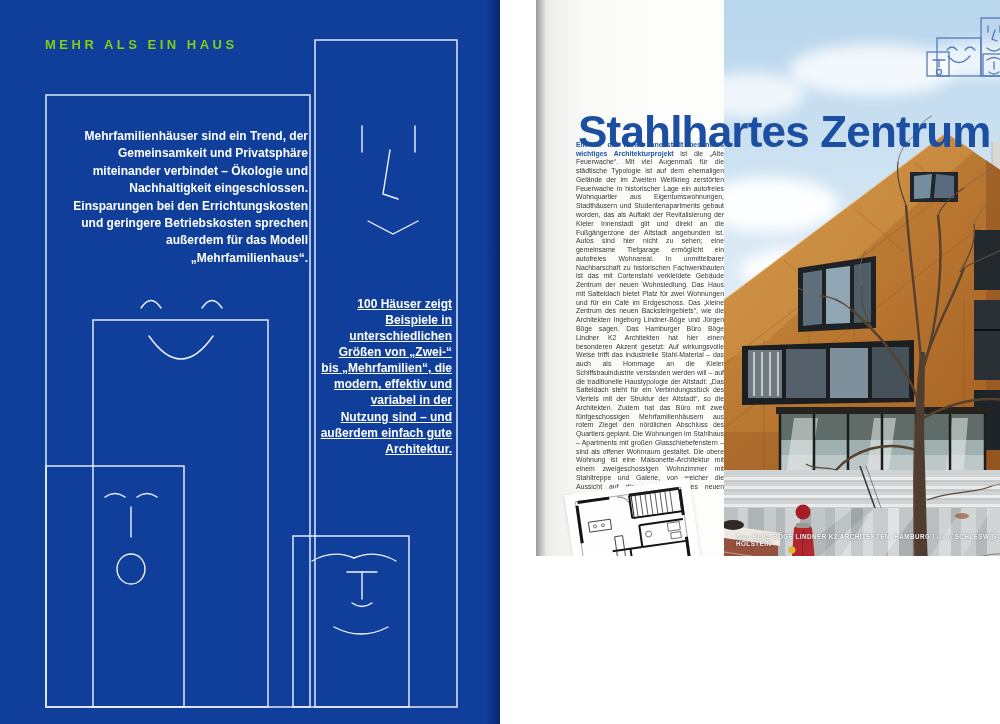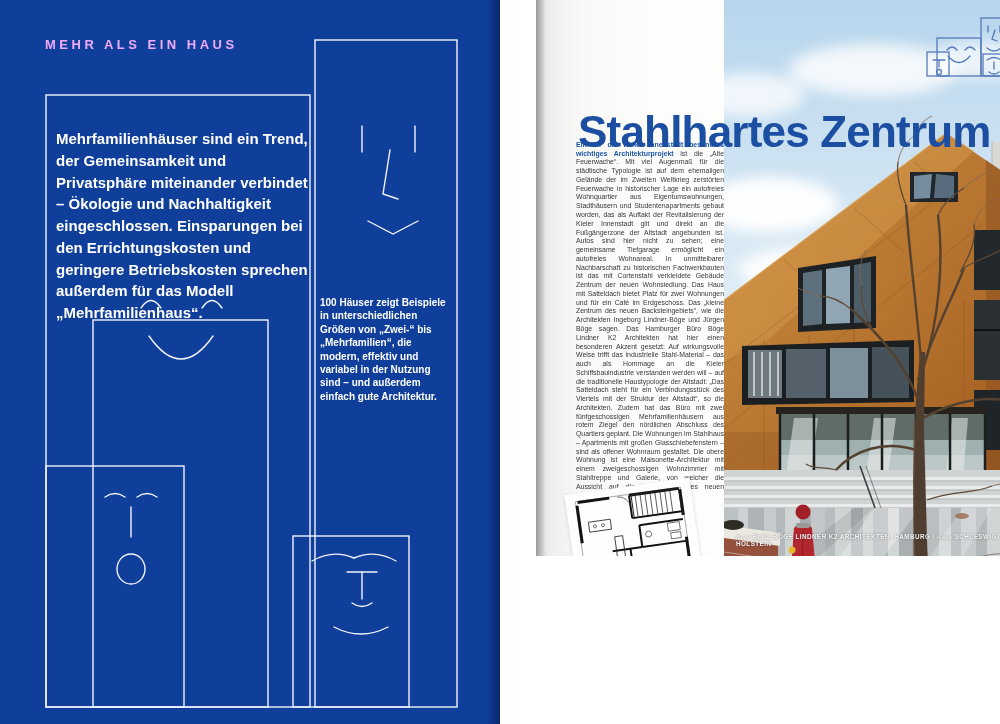--- a/index.html
+++ b/index.html
@@ -2,27 +2,27 @@
 <html><head>
 <meta charset="utf-8">
 <style>
   html,body{margin:0;padding:0;background:#222;}
   .spread{position:relative;width:1000px;height:724px;margin:0 auto;overflow:hidden;
           font-family:"Liberation Sans",sans-serif;background:#fff;display:flex;}
   
   .page-left{position:relative;width:500px;height:724px;background:#0f3f9b;overflow:hidden;flex:none;}
   .page-left::after{content:"";position:absolute;top:0;right:0;width:14px;height:100%;
           background:linear-gradient(90deg,rgba(0,0,30,0) 0%,rgba(0,0,30,.38) 100%);}
-  .lp-header{position:absolute;left:45px;top:37px;color:#f0abfc;font-weight:bold;
+  .lp-header{position:absolute;left:45px;top:37px;color:#84cc16;font-weight:bold;
           font-size:13px;letter-spacing:3.5px;}
   .lp-art{position:absolute;left:0;top:0;width:500px;height:724px;}
-  .lp-intro{position:absolute;left:56px;top:128px;width:252px;text-align:left;color:#fff;
-          font-weight:bold;font-size:15px;line-height:1.45;}
-  .lp-claim{position:absolute;left:320px;top:296px;width:132px;text-align:left;color:#fff;
-          font-weight:bold;font-size:10px;line-height:1.34;}
+  .lp-intro{position:absolute;left:56px;top:128px;width:252px;text-align:right;color:#fff;
+          font-weight:bold;font-size:12px;line-height:1.45;}
+  .lp-claim{position:absolute;left:320px;top:296px;width:132px;text-align:right;color:#fff;
+          font-weight:bold;font-size:12px;line-height:1.34;text-decoration:underline;}
   
   .page-right{position:relative;width:500px;height:556px;flex:none;overflow:hidden;
           background:linear-gradient(90deg,#dddddc 0px,#efefee 16px,#f8f8f6 45px,#fdfdfc 120px,#ffffff 100%);margin-left:36px;}
   .page-right::before{content:"";position:absolute;left:0;top:0;width:10px;height:100%;z-index:9;
           background:linear-gradient(90deg,rgba(30,30,40,.35),rgba(30,30,40,0));}
   .photo{position:absolute;left:188px;top:0;width:312px;height:724px;}
   .rp-title{position:absolute;left:42px;top:70px;z-index:5;font-weight:bold;font-size:44px;
           letter-spacing:-0.8px;color:#1c4fa2;white-space:nowrap;}
   .rp-article{position:absolute;left:40px;top:134px;width:148px;height:352px;overflow:hidden;
           font-size:6.9px;line-height:1.27;text-align:justify;color:#37373a;z-index:4;}

